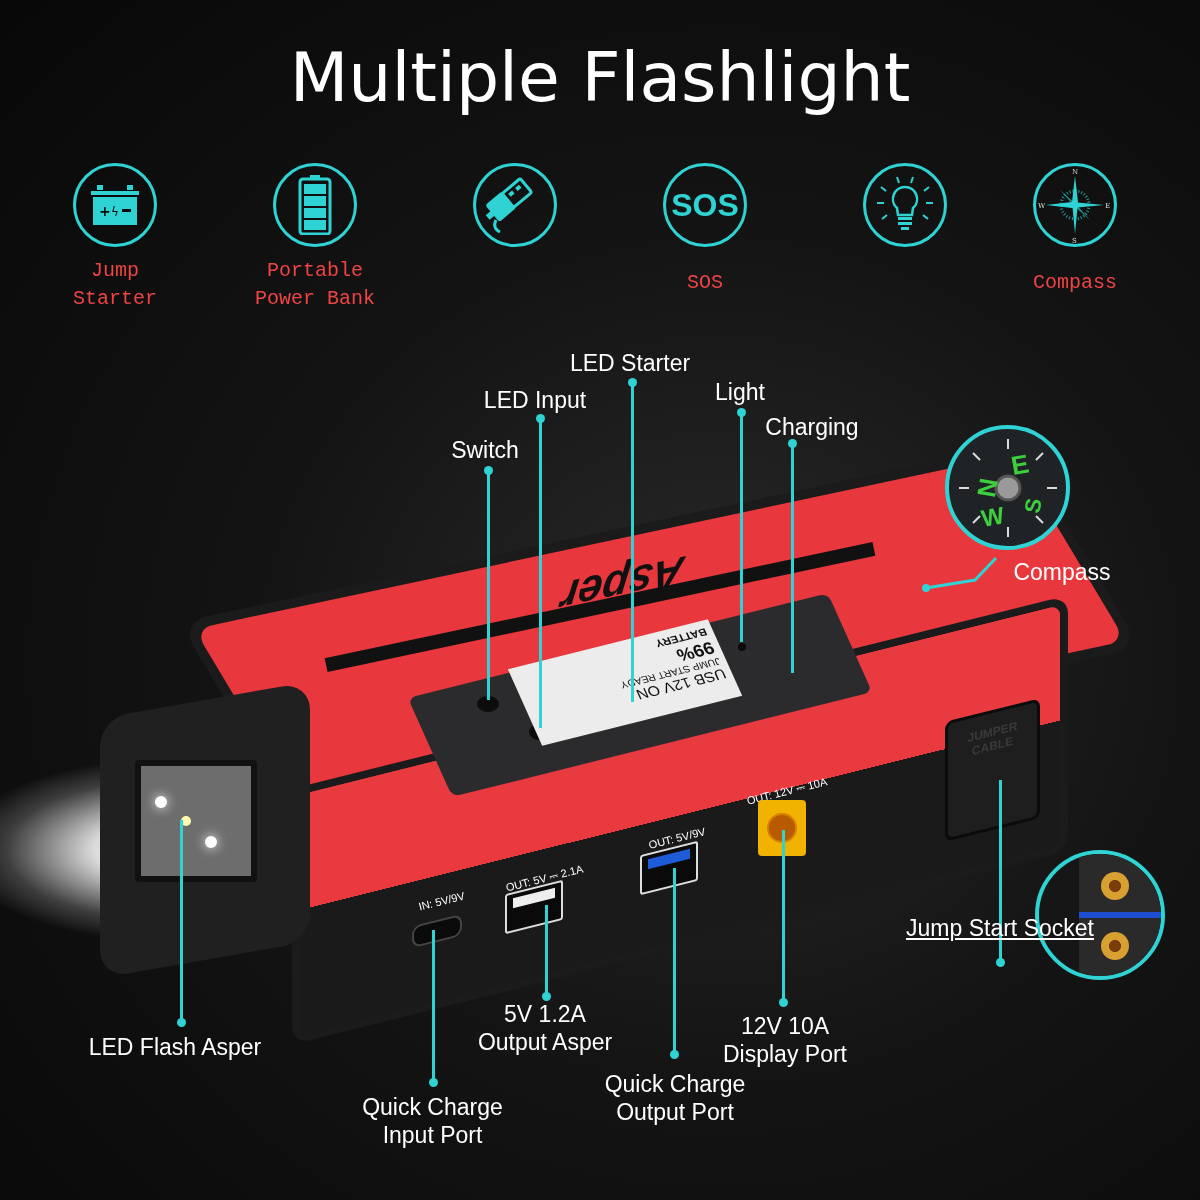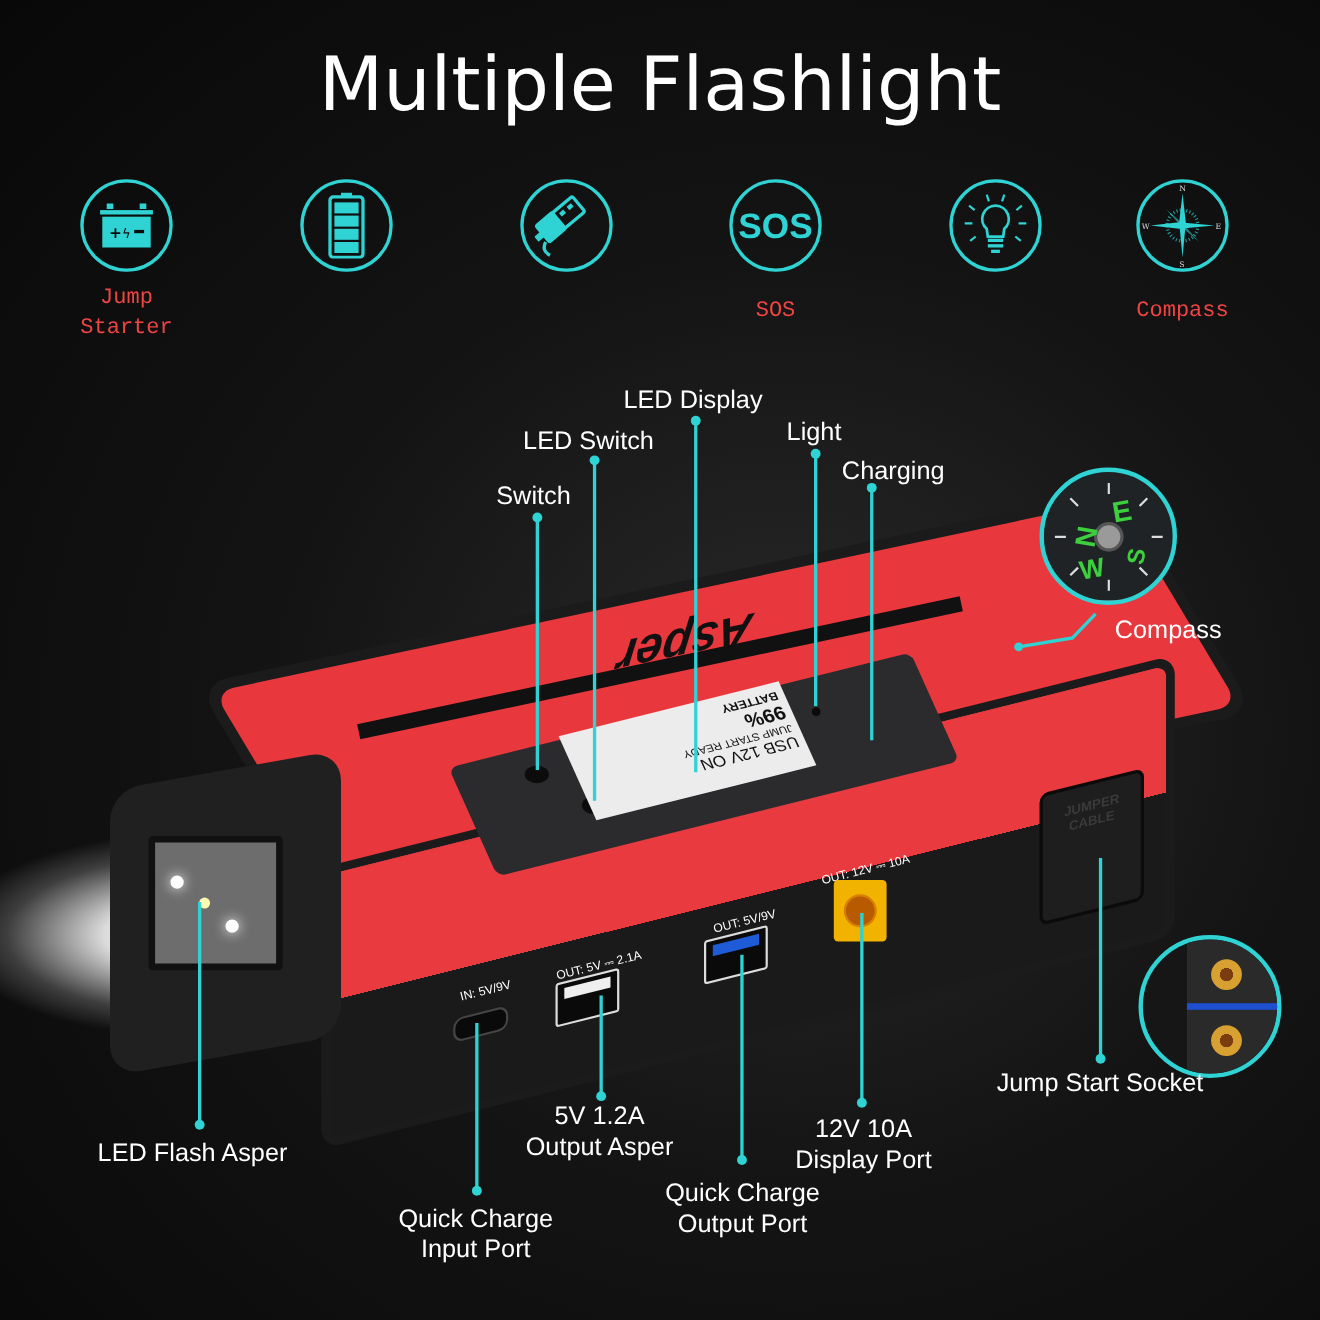--- a/index.html
+++ b/index.html
@@ -108,20 +108,22 @@
   <div class="ring">
     <svg width="34" height="60" viewBox="0 0 34 60">
       <rect x="12" y="0" width="10" height="4" fill="#2fd3d3"></rect>
       <rect x="2" y="4" width="30" height="55" rx="3" fill="none" stroke="#2fd3d3" stroke-width="3"></rect>
       <rect x="6" y="9" width="22" height="10" fill="#2fd3d3"></rect>
       <rect x="6" y="21" width="22" height="10" fill="#2fd3d3"></rect>
       <rect x="6" y="33" width="22" height="10" fill="#2fd3d3"></rect>
       <rect x="6" y="45" width="22" height="10" fill="#2fd3d3"></rect>
     </svg>
   </div>
+  <div class="lbl">Portable
+Power Bank</div>
 </div>
 
 <div class="abs feat" style="left:425px;top:163px;">
   <div class="ring">
     <svg width="58" height="58" viewBox="0 0 58 58">
       <g transform="rotate(-40 29 29)">
         <rect x="26" y="12" width="24" height="18" rx="2" fill="none" stroke="#2fd3d3" stroke-width="3"></rect>
         <rect x="31" y="16" width="5" height="4" fill="#2fd3d3"></rect>
           <rect x="40" y="16" width="5" height="4" fill="#2fd3d3"></rect>
         <rect x="6" y="10" width="22" height="22" rx="3" fill="#2fd3d3"></rect>
@@ -256,22 +258,22 @@
 <div class="abs vline" style="left:539px;top:418px;height:310px;"></div>
 <div class="abs dot" style="left:536px;top:414px;"></div>
 <div class="abs vline" style="left:631px;top:382px;height:320px;"></div>
 <div class="abs dot" style="left:628px;top:378px;"></div>
 <div class="abs vline" style="left:740px;top:412px;height:230px;"></div>
 <div class="abs dot" style="left:737px;top:408px;"></div>
 <div class="abs vline" style="left:791px;top:443px;height:230px;"></div>
 <div class="abs dot" style="left:788px;top:439px;"></div>
 
 <div class="abs callout" style="left:420px;top:436px;width:130px;">Switch</div>
-<div class="abs callout" style="left:460px;top:386px;width:150px;">LED Switch</div>
-<div class="abs callout" style="left:550px;top:349px;width:160px;">LED Display</div>
+<div class="abs callout" style="left:460px;top:386px;width:150px;">LED Input</div>
+<div class="abs callout" style="left:550px;top:349px;width:160px;">LED Starter</div>
 <div class="abs callout" style="left:690px;top:378px;width:100px;">Light</div>
 <div class="abs callout" style="left:752px;top:413px;width:120px;">Charging</div>
 
 <svg class="abs" style="left:920px;top:540px;" width="80" height="60">
   <polyline points="6,48 55,40 76,18" stroke="#2fd3d3" stroke-width="3" fill="none"></polyline>
   <circle cx="6" cy="48" r="4" fill="#2fd3d3"></circle>
 </svg>
 <div class="abs callout" style="left:1000px;top:558px;width:124px;">Compass</div>
 
 <div class="abs vline" style="left:180px;top:820px;height:200px;"></div>
@@ -293,13 +295,13 @@
 <div class="abs callout" style="left:585px;top:1070px;width:180px;">Quick Charge
 Output Port</div>
 
 <div class="abs vline" style="left:782px;top:830px;height:170px;"></div>
 <div class="abs dot" style="left:779px;top:998px;"></div>
 <div class="abs callout" style="left:705px;top:1012px;width:160px;">12V  10A
 Display Port</div>
 
 <div class="abs vline" style="left:999px;top:780px;height:180px;"></div>
 <div class="abs dot" style="left:996px;top:958px;"></div>
-<div class="abs callout" style="left:895px;top:970px;width:210px;">Jump Start Socket</div>
+<div class="abs callout" style="left:895px;top:914px;width:210px;text-decoration:underline;">Jump Start Socket</div>
 
 </body></html>

